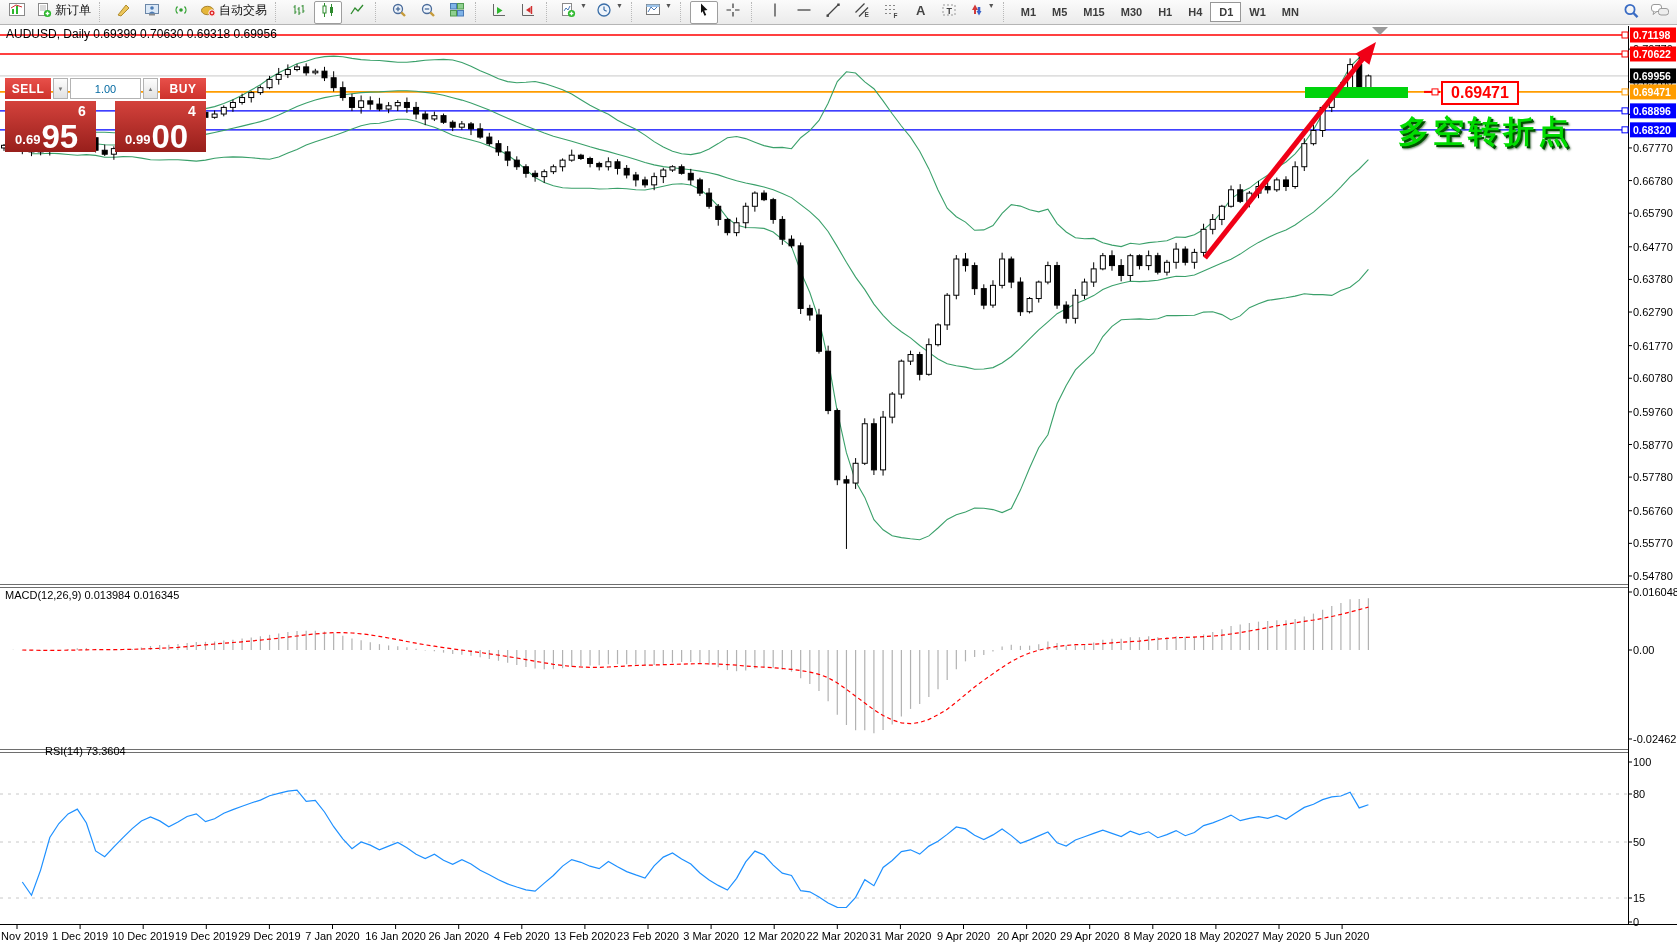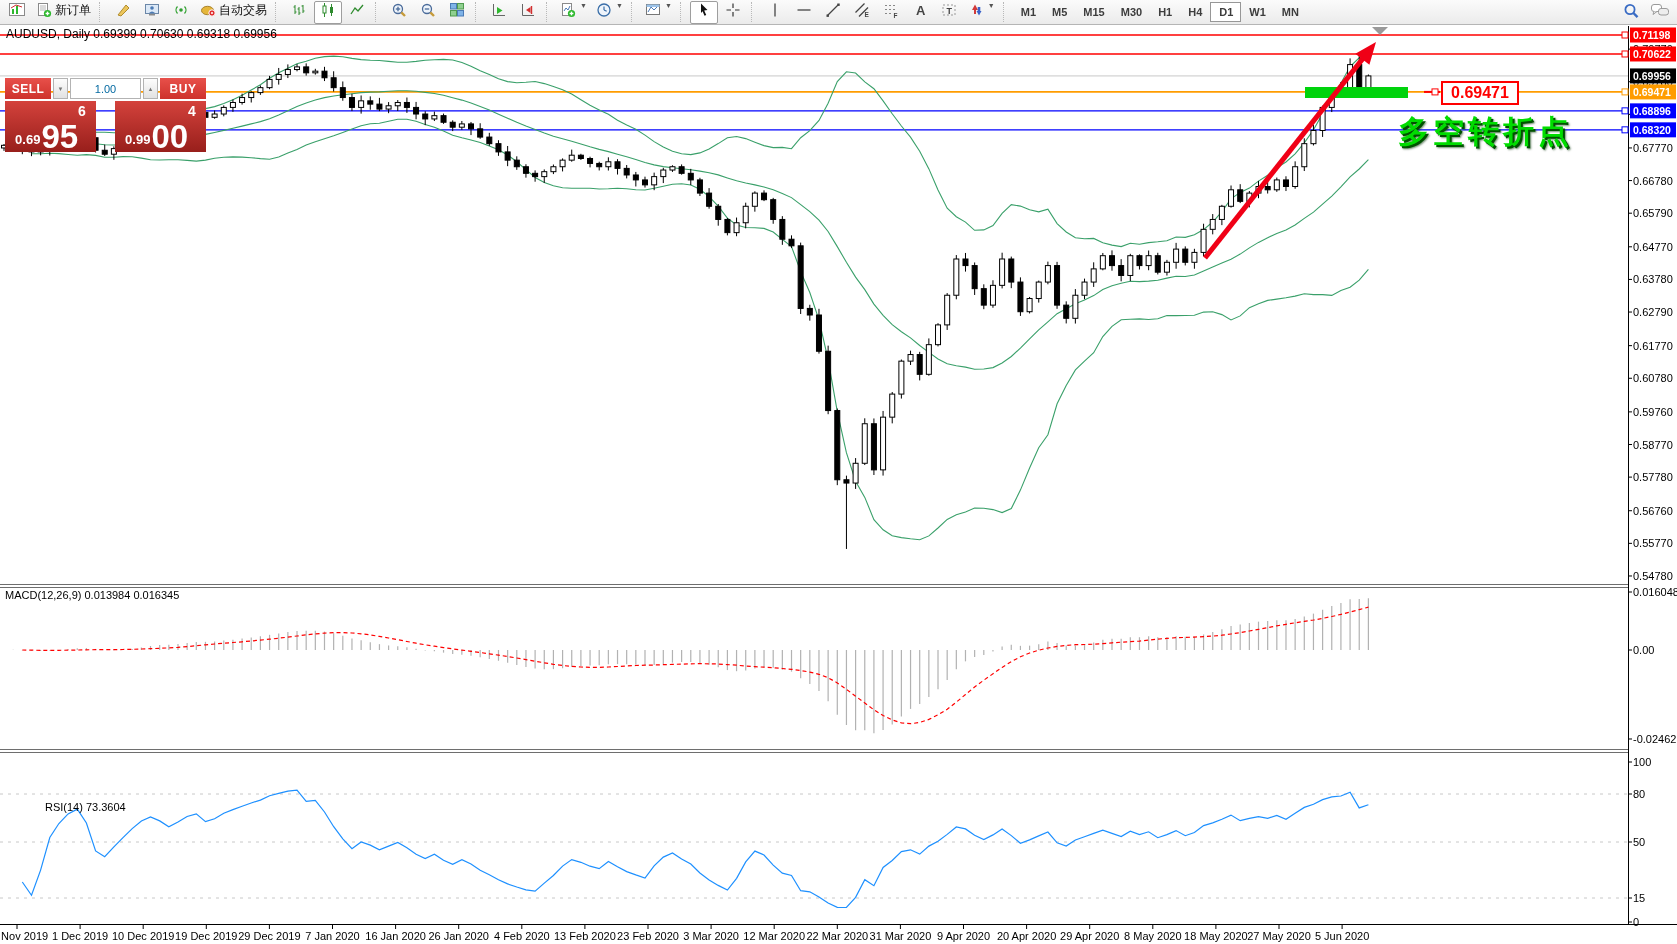--- a/index.html
+++ b/index.html
@@ -29,21 +29,21 @@
     display:flex;align-items:center;justify-content:center;}
   .tp-prices{display:flex;gap:19px;height:51px;}
   .tp-price{flex:1;background:linear-gradient(#d4423c,#981f1b);color:#fff;display:flex;
     align-items:flex-end;justify-content:center;padding-bottom:1px;}
   .tp-small{font-size:13px;font-weight:700;margin:0 1px 4px 0;}
   .tp-big{font-size:33px;font-weight:700;line-height:.85;}
   .tp-sup{font-size:14px;font-weight:700;align-self:flex-start;margin-top:2px;}
   
   .chart-title{position:absolute;left:6px;top:27px;font-size:12px;color:#000;z-index:3;white-space:nowrap;}
   .macd-label{position:absolute;left:5px;top:589px;font-size:11px;color:#000;z-index:3;}
-  .rsi-label{position:absolute;left:5px;top:801px;font-size:11px;color:#000;z-index:3;padding-left:40px;}
+  .rsi-label{position:absolute;left:5px;top:745px;font-size:11px;color:#000;z-index:3;padding-left:40px;}
   .pivot-label{position:absolute;left:1398px;top:111px;font-size:31px;font-weight:700;color:#00dc00;
     letter-spacing:4px;text-shadow:2px 2px 0 #015201,3px 3px 2px rgba(0,50,0,.55);z-index:5;white-space:nowrap;}
   .price-flag{position:absolute;left:1441px;top:81px;width:74px;height:20px;background:#fff;border:2px solid #ff0000;
     color:#ff0000;font-size:16px;font-weight:700;display:flex;align-items:center;justify-content:center;z-index:5;}
   #chart-svg{position:absolute;left:0;top:0;z-index:1;}
   #chart-svg text{font-family:"Liberation Sans",sans-serif;font-size:11px;fill:#000;}
   #chart-svg text.lvl{font-size:10.5px;font-weight:700;fill:#fff;}
 </style>
 </head>
 <body>

